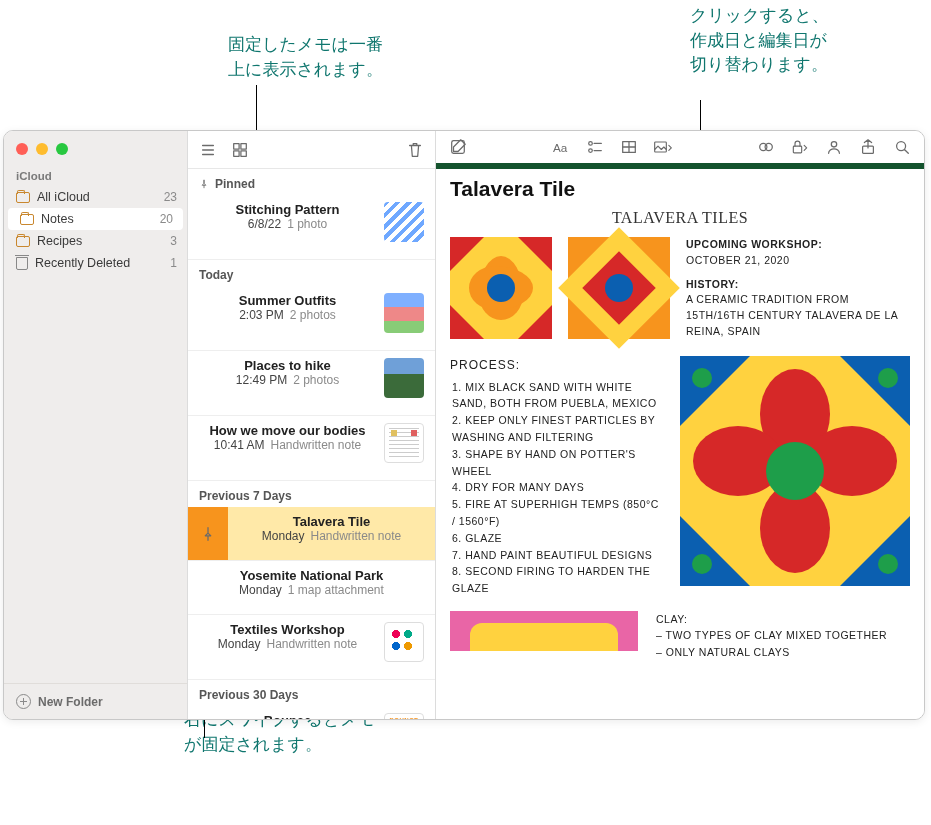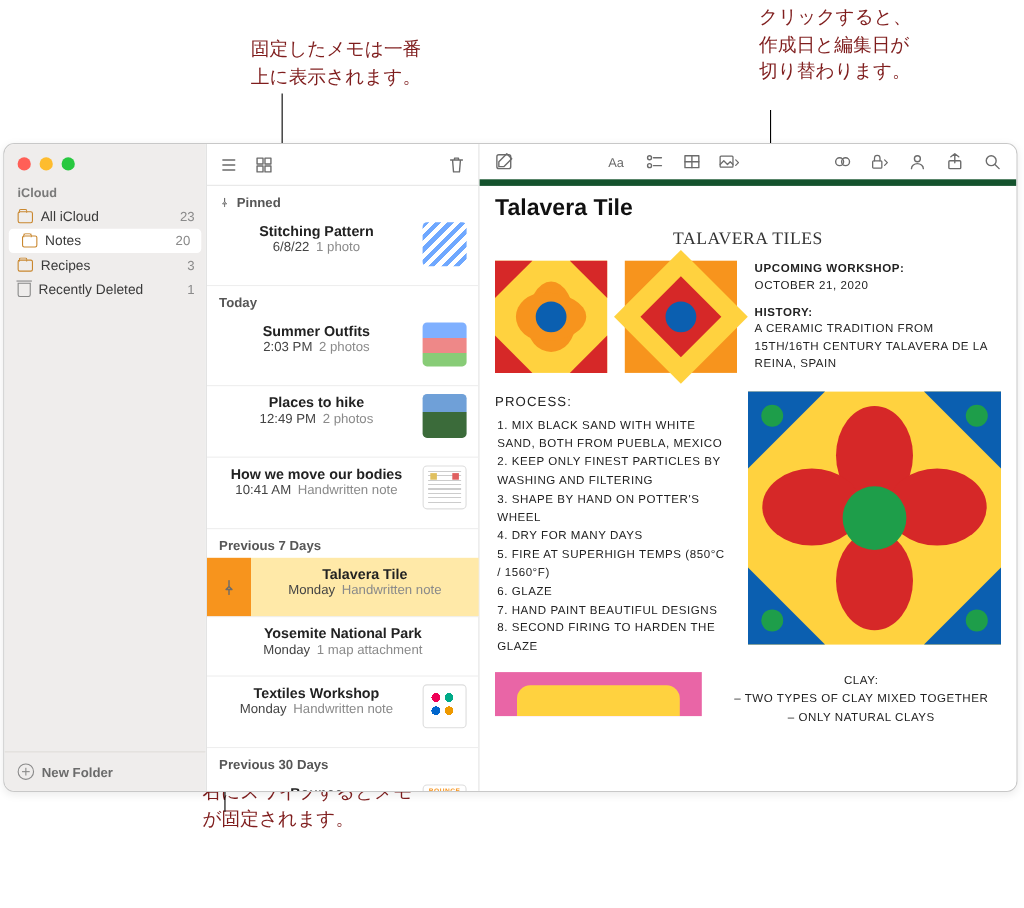--- a/index.html
+++ b/index.html
@@ -1,18 +1,18 @@
 <!DOCTYPE html>
 <html><head>
 <meta charset="utf-8">
 <style>
   * { margin: 0; padding: 0; box-sizing: border-box; font-family: -apple-system, "Helvetica Neue", Arial, sans-serif; }
   body { background: #fff; width: 931px; height: 825px; position: relative; overflow: hidden; }
 
-  .callout { position: absolute; font-size: 17px; line-height: 1.45; color: #7f1d1d; white-space: pre-line; }
+  .callout { position: absolute; font-size: 17px; line-height: 1.45; color: #0f766e; white-space: pre-line; }
   .callout-line { position: absolute; background: #000; }
 
   
   .window { position: absolute; left: 3px; top: 130px; width: 922px; height: 590px; border: 1px solid #c8c8c8; border-radius: 10px; overflow: hidden; display: flex; box-shadow: 0 2px 8px rgba(0,0,0,.08); background: #fff;}
   
   
   .sidebar { width: 183px; background: #efedec; display: flex; flex-direction: column; font-size: 12.5px; color: #3a3a3a; }
   .traffic { display: flex; gap: 8px; padding: 12px 12px 9px; }
   .dot { width: 12px; height: 12px; border-radius: 50%; }
   .dot.red{background:#ff5f57;} .dot.yel{background:#febc2e;} .dot.grn{background:#28c840;}
@@ -102,21 +102,21 @@
   .bigtile .tri-corner.bl{border-bottom-width:70px;border-right-width:70px;border-bottom-color:#0b5fb0;}
   .bigtile .tri-corner.br{border-bottom-width:70px;border-left-width:70px;border-bottom-color:#0b5fb0;}
   .bigtile .flower{position:absolute;left:50%;top:50%;width:180px;height:180px;transform:translate(-50%,-50%);}
   .arc{position:absolute;width:70px;height:90px;border-radius:50%;background:#d62828;}
   .arc.n{left:55px;top:-12px;}
   .arc.s{left:55px;bottom:-12px;}
   .arc.e{right:-12px;top:45px;width:90px;height:70px;}
   .arc.w{left:-12px;top:45px;width:90px;height:70px;}
   .bigtile .flower-ctr{position:absolute;left:50%;top:50%;width:58px;height:58px;border-radius:50%;background:#1e9e4a;transform:translate(-50%,-50%);}
   .bigtile .dot4{position:absolute;width:20px;height:20px;background:#1e9e4a;border-radius:50%;}
-  .row3{display:flex;gap:18px;margin-top:14px;text-align:center;}
+  .row3{display:flex;gap:18px;margin-top:14px;}
   .pinktile{width:188px;height:40px;background:#e965a6;position:relative;overflow:hidden;flex-shrink:0;}
   .pinktile::after{content:"";position:absolute;left:20px;top:12px;width:148px;height:40px;background:#ffd23f;border-radius:12px;}
   .clay{flex:1;font-size:10.5px;line-height:1.55;color:#222;}
 
   
   svg{stroke:#6b6b6b;fill:none;stroke-width:1.4;stroke-linecap:round;stroke-linejoin:round;}
 </style>
 </head>
 <body>
 

